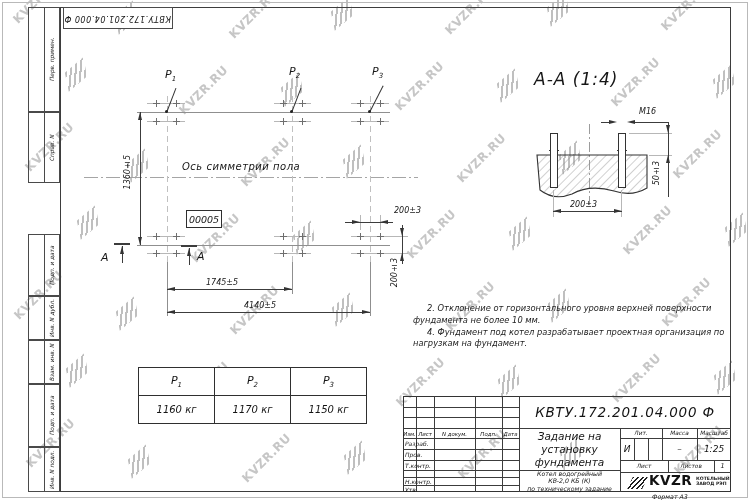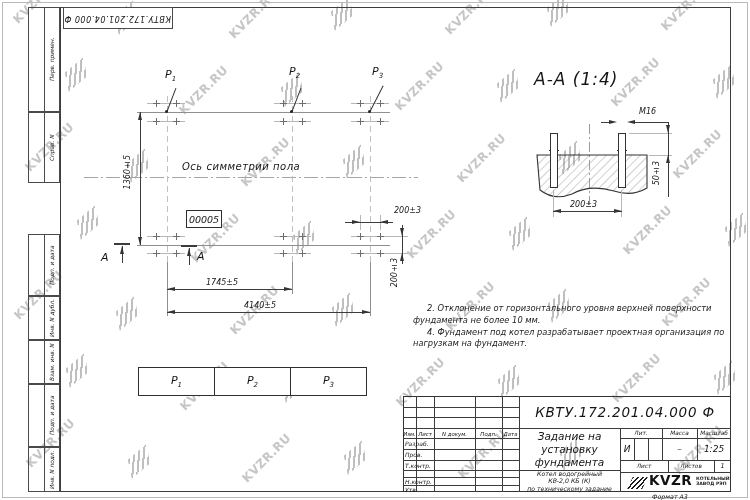--- a/index.html
+++ b/index.html
@@ -311,20 +311,25 @@
     <p>4. Фундамент под котел разрабатывает проектная организация по нагрузкам на фундамент.</p>
   </div>
 
   <table class="ltable">
     <tbody>
         <tr>
       <td class="hd"><span>P</span><sub>1</sub></td>
       <td class="hd"><span>P</span><sub>2</sub></td>
       <td class="hd"><span>P</span><sub>3</sub></td>
     </tr>
+    <tr>
+      <td class="vv">1160 кг</td>
+      <td class="vv">1170 кг</td>
+      <td class="vv">1150 кг</td>
+    </tr>
   </tbody>
     </table>
 
   <div>
     <div class="tb-rect"></div>
 
     <div class="vl" style="left:416px;top:396px;height:96px"></div>
     <div class="vl" style="left:434px;top:396px;height:96px"></div>
     <div class="vl" style="left:475px;top:396px;height:96px"></div>
     <div class="vl" style="left:502px;top:396px;height:96px"></div>

